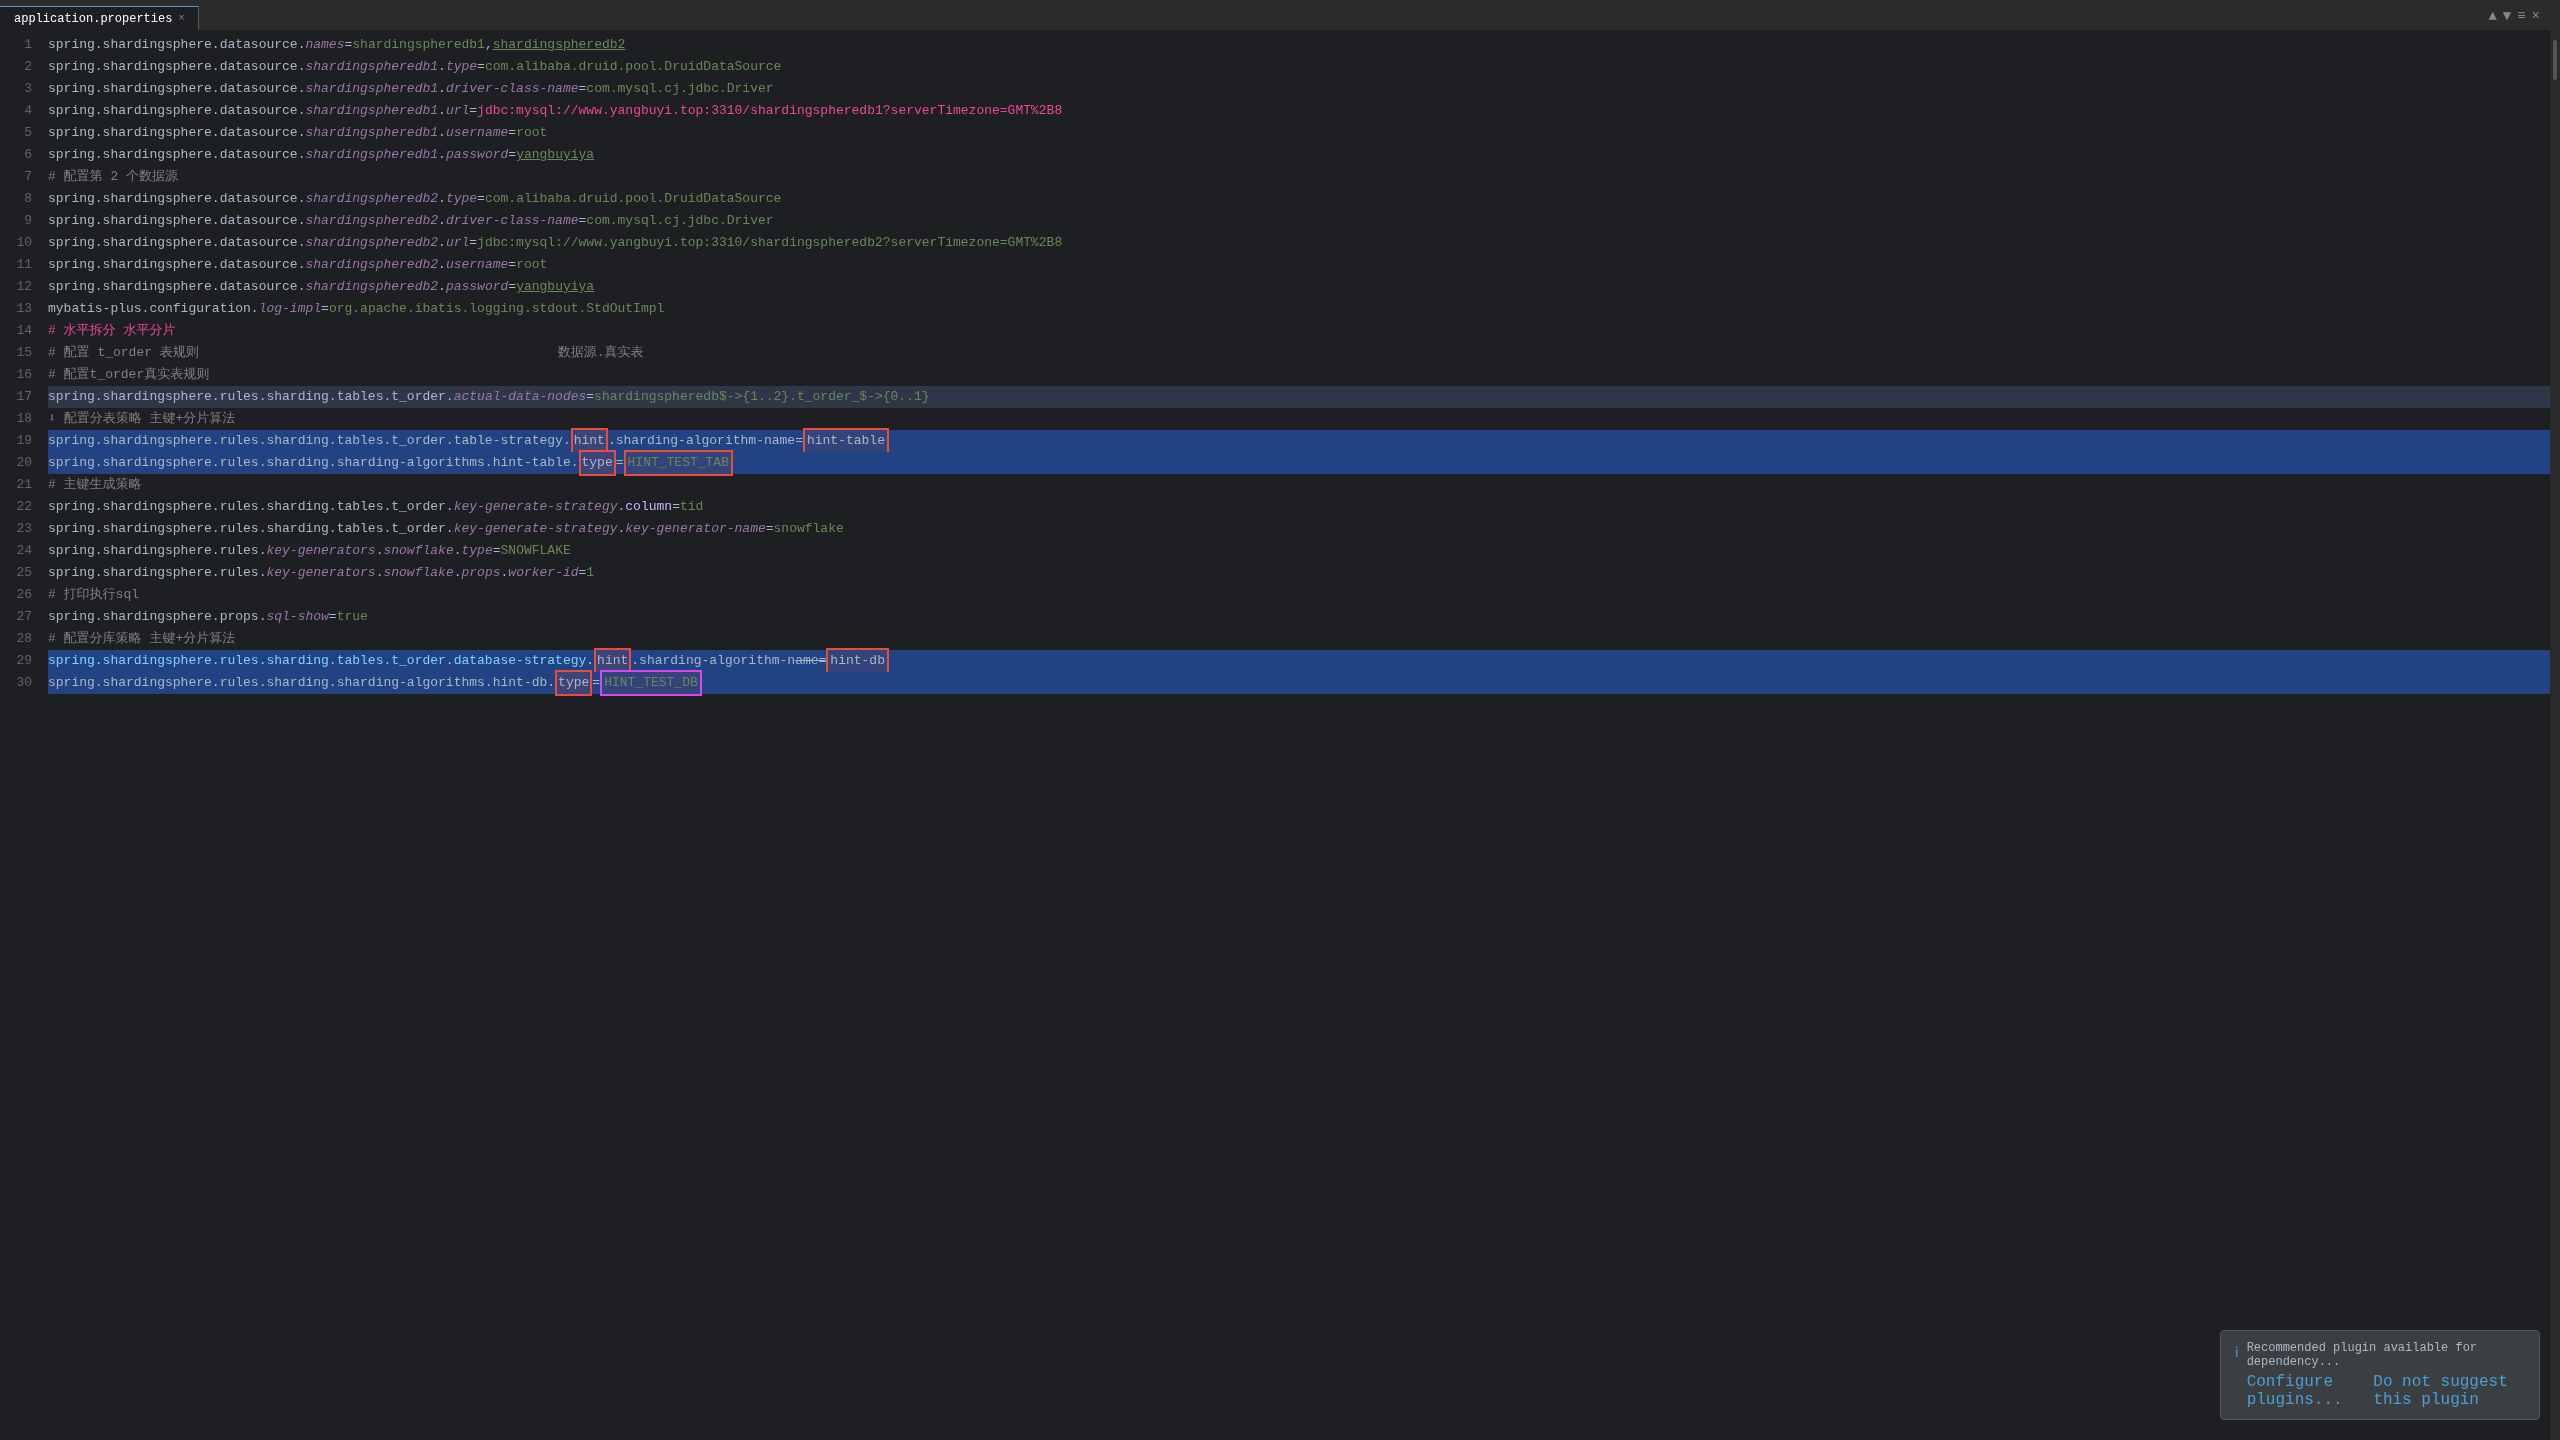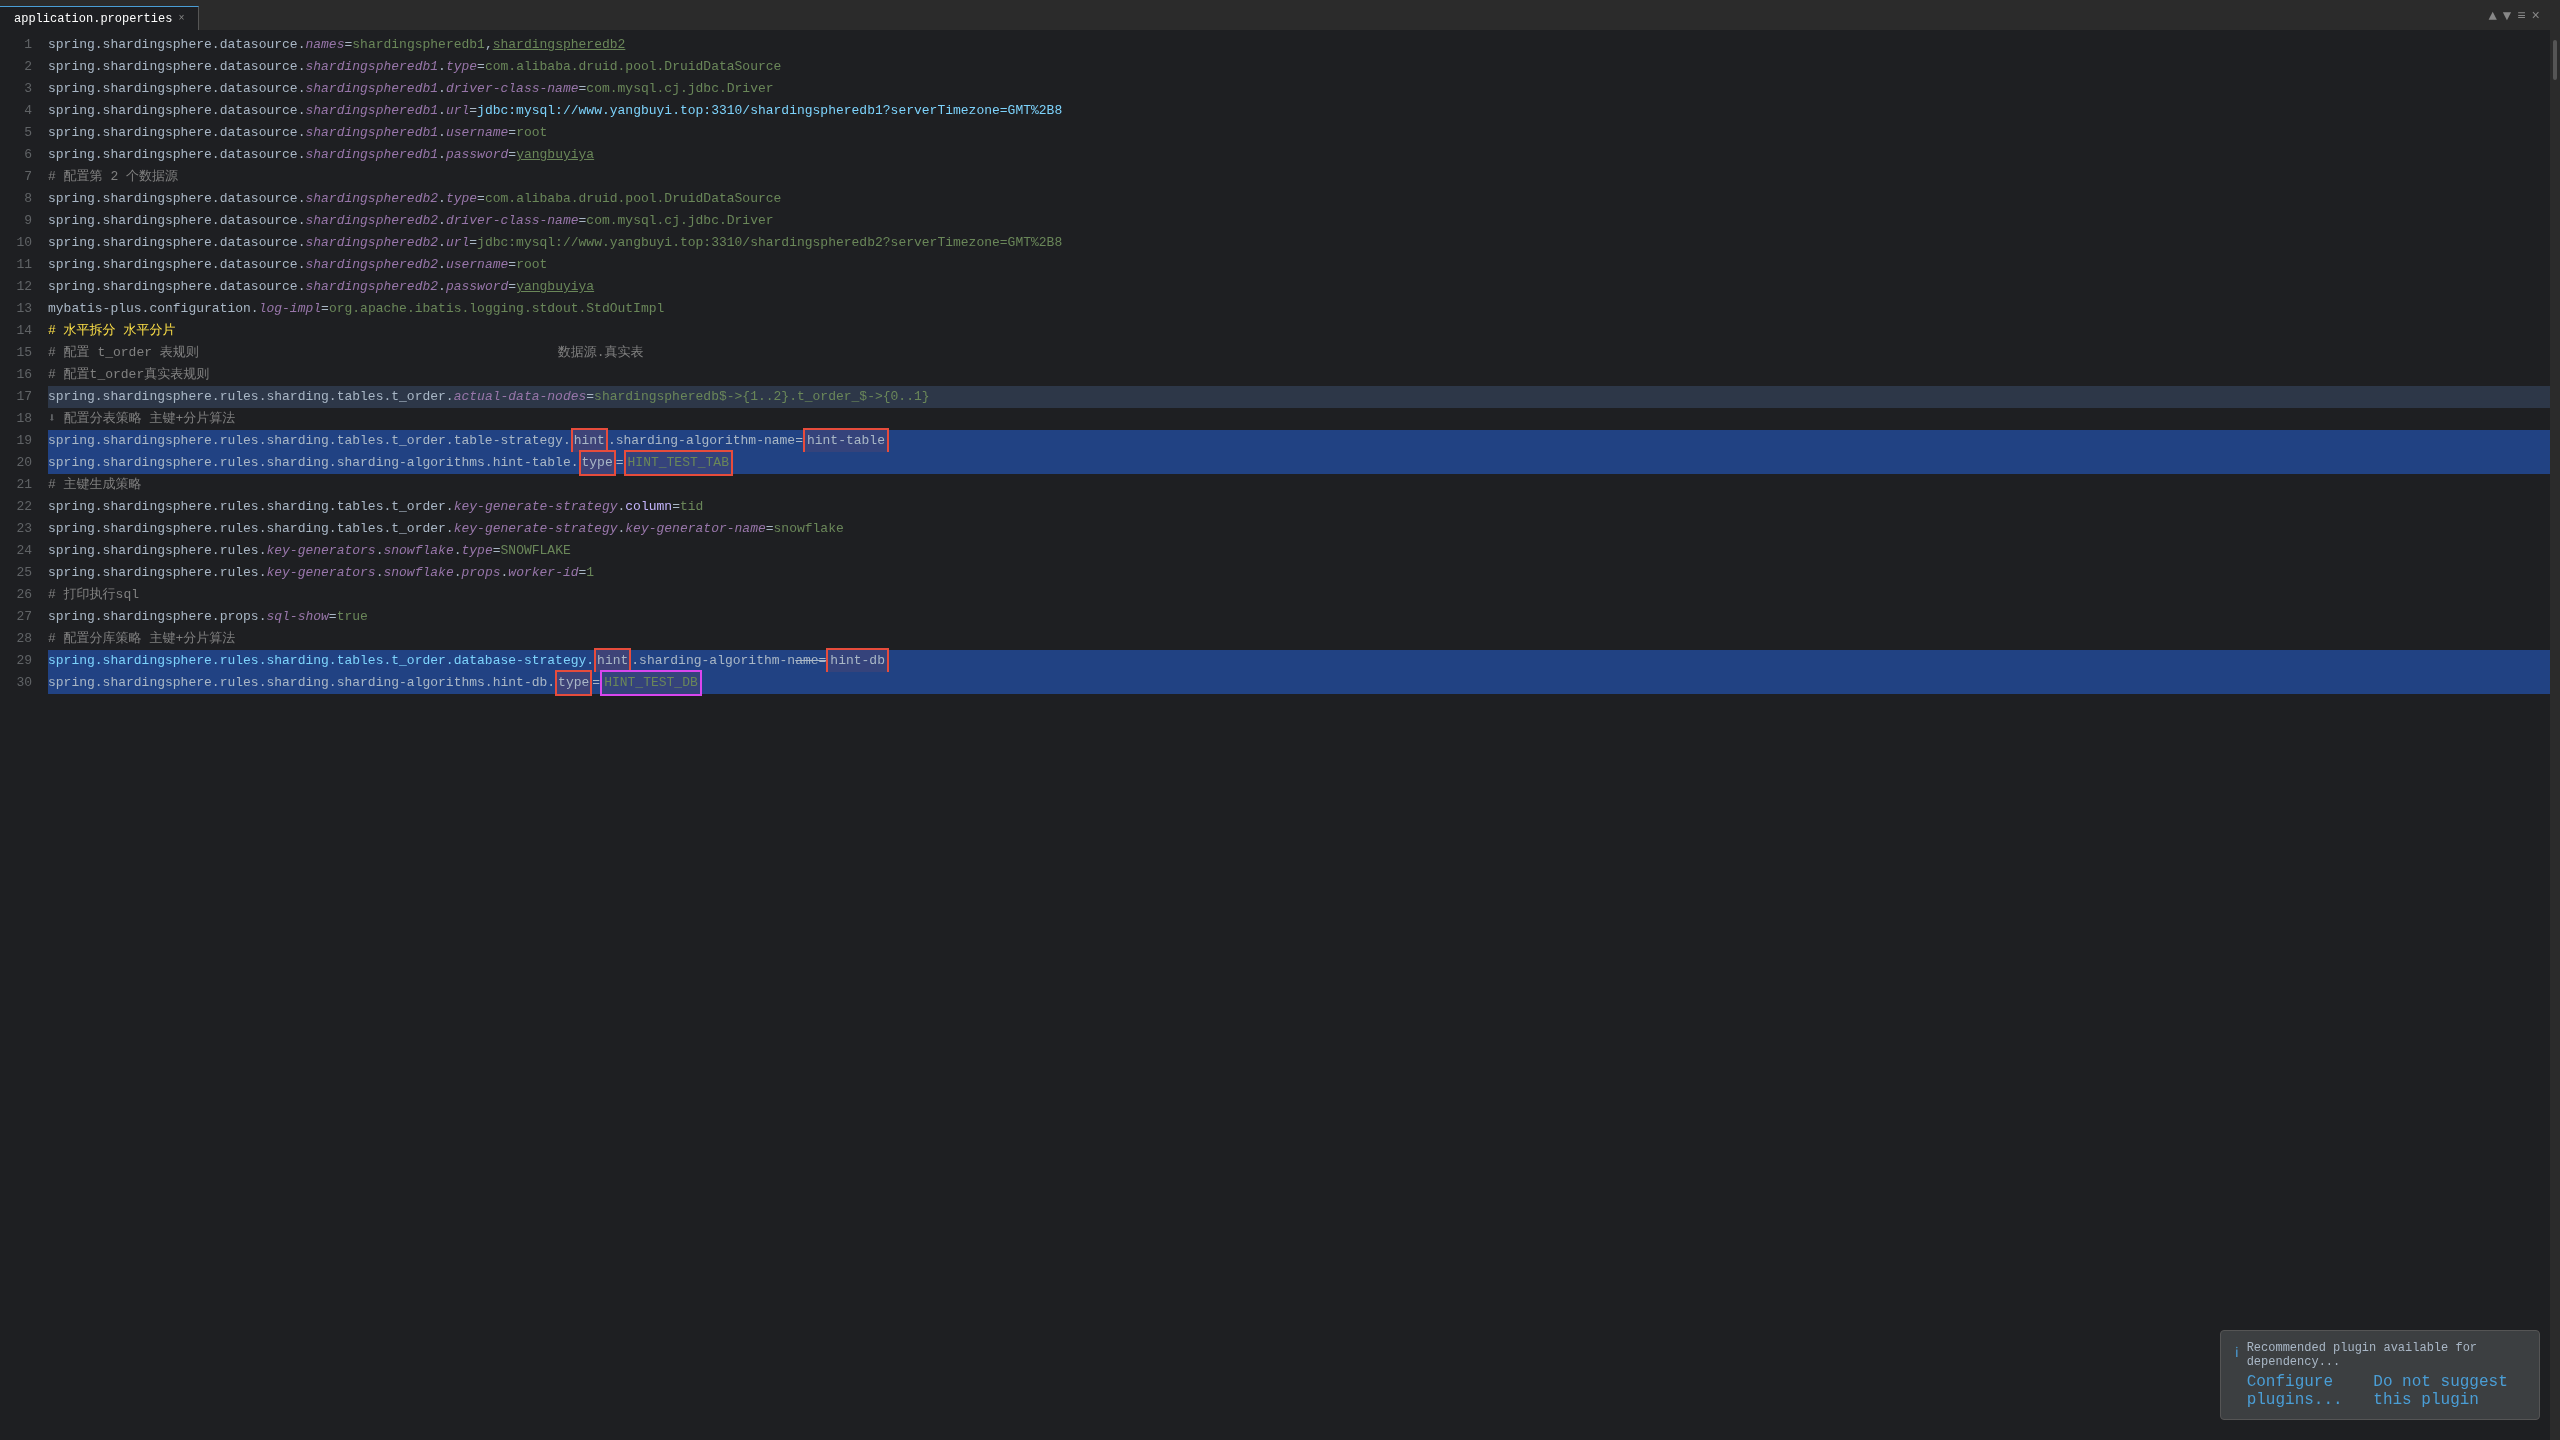--- a/index.html
+++ b/index.html
@@ -216,21 +216,21 @@
         <span style="color:#a9b7c6">=</span>
         <span style="color:#6a8759">com.mysql.cj.jdbc.Driver</span>
     </div>
 
     <div class="code-line">
       <span style="color:#a9b7c6">spring.shardingsphere.datasource.</span>
         <span style="color:#9876aa;font-style:italic">shardingspheredb1</span>
         <span style="color:#a9b7c6">.</span>
         <span style="color:#9876aa;font-style:italic">url</span>
         <span style="color:#a9b7c6">=</span>
-        <span style="color:#7dd3fc">jdbc:mysql://www.yangbuyi.top:3310/shardingspheredb1?serverTimezone=GMT%2B8</span>
+        <span style="color:#ec4899">jdbc:mysql://www.yangbuyi.top:3310/shardingspheredb1?serverTimezone=GMT%2B8</span>
     </div>
 
     <div class="code-line">
       <span style="color:#a9b7c6">spring.shardingsphere.datasource.</span>
         <span style="color:#9876aa;font-style:italic">shardingspheredb1</span>
         <span style="color:#a9b7c6">.</span>
         <span style="color:#9876aa;font-style:italic">username</span>
         <span style="color:#a9b7c6">=</span>
         <span style="color:#6a8759">root</span>
     </div>
@@ -294,21 +294,21 @@
     </div>
 
     <div class="code-line">
       <span style="color:#a9b7c6">mybatis-plus.configuration.</span>
         <span style="color:#9876aa;font-style:italic">log-impl</span>
         <span style="color:#a9b7c6">=</span>
         <span style="color:#6a8759">org.apache.ibatis.logging.stdout.StdOutImpl</span>
     </div>
 
     <div class="code-line">
-      <span style="color:#fde047"># 水平拆分  水平分片</span>
+      <span style="color:#ec4899"># 水平拆分  水平分片</span>
     </div>
 
     <div class="code-line">
       <span style="color:#808080"># 配置 t_order 表规则&nbsp;&nbsp;&nbsp;&nbsp;&nbsp;&nbsp;&nbsp;&nbsp;&nbsp;&nbsp;&nbsp;&nbsp;&nbsp;&nbsp;&nbsp;&nbsp;&nbsp;&nbsp;&nbsp;&nbsp;&nbsp;&nbsp;&nbsp;&nbsp;&nbsp;&nbsp;&nbsp;&nbsp;&nbsp;&nbsp;&nbsp;&nbsp;&nbsp;&nbsp;&nbsp;&nbsp;&nbsp;&nbsp;&nbsp;&nbsp;&nbsp;&nbsp;&nbsp;&nbsp;&nbsp;&nbsp;数据源.真实表</span>
     </div>
 
     <div class="code-line">
       <span style="color:#808080"># 配置t_order真实表规则</span>
     </div>
 

